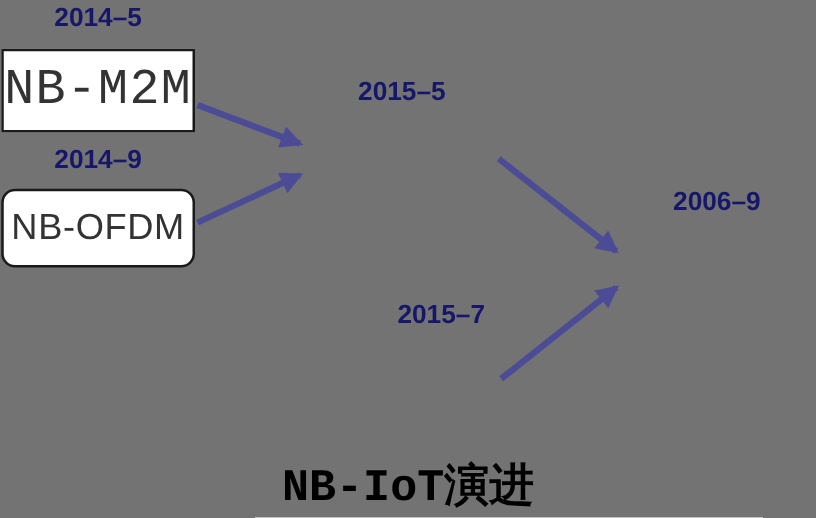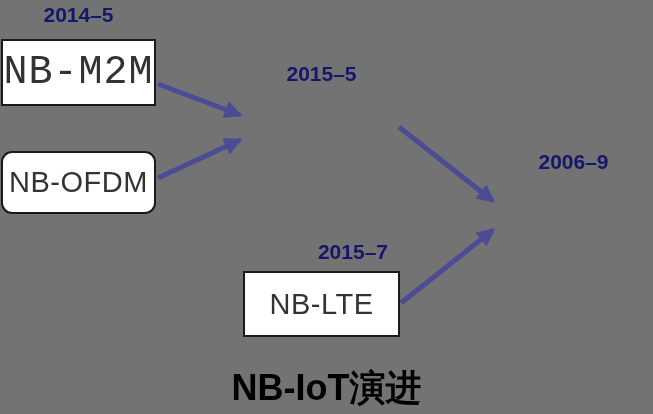--- a/index.html
+++ b/index.html
@@ -50,21 +50,21 @@
     font-weight: 700;
     color: #16166b;
     white-space: nowrap;
   }
   .diagram-title {
     position: absolute;
     left: 0;
     top: 364px;
     width: 100%;
     text-align: center;
-    font-family: Liberation Sans, sans-serif;
+    font-family: Liberation Mono, monospace;
     font-weight: 700;
     font-size: 36px;
     color: #000000;
   }
 </style>
 </head>
 <body>
 
 <div class="canvas">
 
@@ -78,28 +78,26 @@
     <line x1="158" y1="178" x2="240" y2="140" stroke="#4c4c96" stroke-width="5" marker-end="url(#ah)"></line>
     <line x1="399" y1="127" x2="493" y2="201" stroke="#4c4c96" stroke-width="5" marker-end="url(#ah)"></line>
     <line x1="401" y1="303" x2="493" y2="230" stroke="#4c4c96" stroke-width="5" marker-end="url(#ah)"></line>
   </svg>
 
   <div class="date-label" style="left:1px; top:3px; width:155px;">2014–5</div>
   <div class="node-box" style="left:1px; top:39px; width:155px; height:67px;">
     <span class="node-label serif-label">NB-M2M</span>
   </div>
 
+  <div class="date-label" style="left:1px; top:116px; width:155px;">2014–9</div>
   <div class="node-box" style="left:1px; top:151px; width:155px; height:63px;border-radius:11px;">
     <span class="node-label">NB-OFDM</span>
   </div>
 
   <div class="date-label" style="left:245px; top:62px; width:153px;">2015–5</div>
 
   <div class="date-label" style="left:243px; top:240px; width:145px;text-align:right;">2015–7</div>
-  <div class="node-box" style="left:243px; top:271px; width:157px; height:66px;">
-    <span class="node-label">NB-LTE</span>
-  </div>
 
   <div class="date-label" style="left:497px; top:150px; width:153px;">2006–9</div>
 
   <div class="diagram-title">NB-IoT演进</div>
 
 </div>
 
 </body></html>

